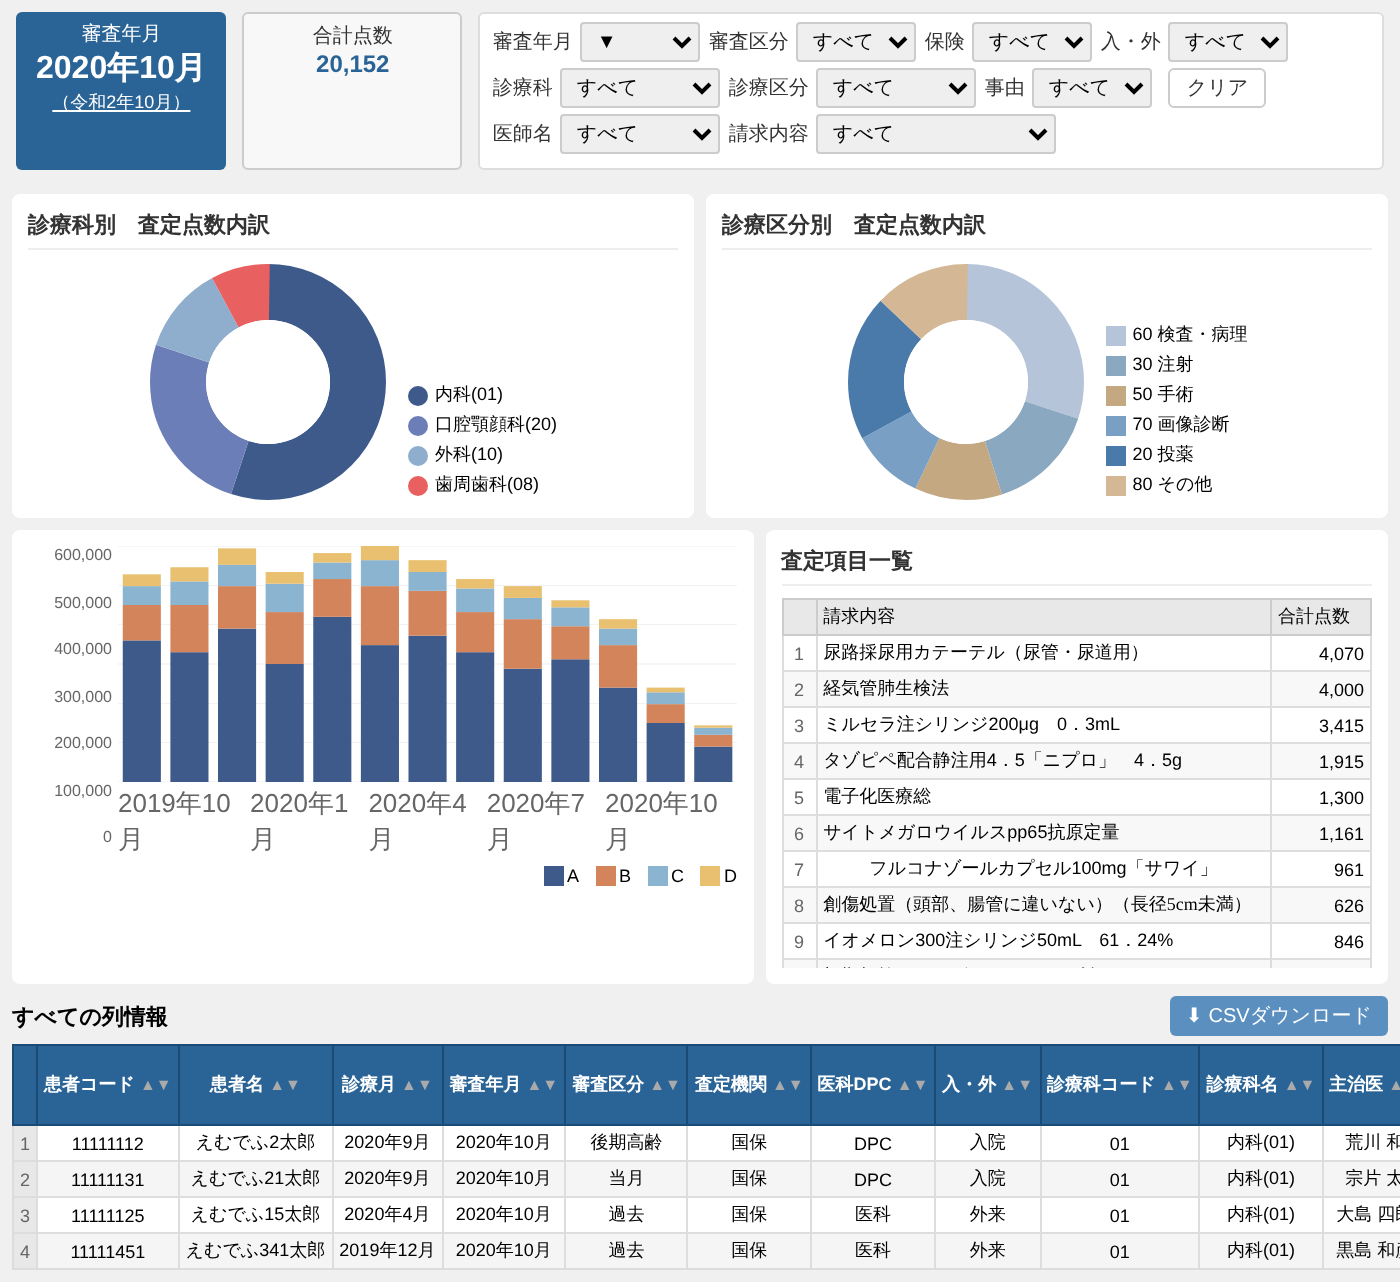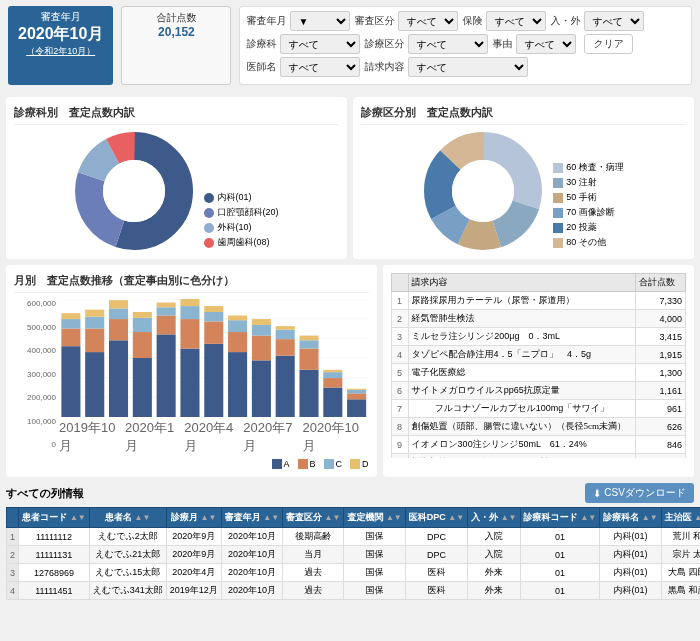--- a/index.html
+++ b/index.html
@@ -47,21 +47,21 @@
     .item-table .num-col { text-align: right; }
     .row-num { color: #666; text-align: center; }
 
     
     .all-records { padding: 0 6px 6px; }
     .all-records-header { display: flex; justify-content: space-between; align-items: center; margin-bottom: 4px; }
     .all-records-title { font-size: 11px; font-weight: bold; }
     .csv-btn { background: #5a8fc0; color: white; border: none; border-radius: 3px; padding: 3px 8px; font-size: 10px; cursor: pointer; display: flex; align-items: center; gap: 3px; }
     
     .records-table { width: 100%; border-collapse: collapse; font-size: 9px; }
-    .records-table th { background: #2a6496; color: white; padding: 3px 3px; text-align: center; border: 1px solid #1a4a76; font-size: 9px; white-space: nowrap; }
+    .records-table th { background: #2a6496; color: white; padding: 13px 3px; text-align: center; border: 1px solid #1a4a76; font-size: 9px; white-space: nowrap; }
     .records-table td { padding: 2px 3px; border: 1px solid #ddd; text-align: center; white-space: nowrap; }
     .records-table tr:nth-child(even) td { background: #f5f5f5; }
     .records-table tr:nth-child(odd) td { background: white; }
     .row-index { background: #e8e8e8 !important; color: #666; width: 18px; }
 
     .sort-icon { font-size: 8px; color: #aaa; }
   </style>
 </head>
 <body>
 
@@ -180,21 +180,20 @@
             <span>80 その他</span>
           </div>
       </div>
     </div>
   </div>
 </div>
 
 <div class="charts-row2">
 
   <div class="chart-card-wide">
-    <div class="chart-title">月別　査定点数推移（査定事由別に色分け）</div>
     <div style="display:flex; height:170px;">
 
       <div style="width:45px; display:flex; flex-direction:column; justify-content:space-between; align-items:flex-end; padding-right:3px; font-size:8px; color:#666; height:150px;">
         <span>600,000</span>
         <span>500,000</span>
         <span>400,000</span>
         <span>300,000</span>
         <span>200,000</span>
         <span>100,000</span>
         <span>0</span>
@@ -301,34 +300,35 @@
           <div class="bar-legend-item">
               <span style="display:inline-block;width:10px;height:10px;background:#e8c070"></span>
               <span>D</span>
             </div>
         </div>
       </div>
     </div>
   </div>
 
   <div class="chart-card-table">
+    <div class="chart-title">査定項目一覧</div>
     <div style="max-height:185px; overflow-y:auto;">
       <table class="item-table">
         <thead>
           <tr>
             <th style="width:16px;"></th>
             <th>請求内容</th>
             <th style="width:50px;">合計点数</th>
           </tr>
         </thead>
         <tbody id="item-table-body">
         <tr>
               <td class="row-num">1</td>
               <td style="max-width:160px;overflow:hidden;text-overflow:ellipsis;white-space:nowrap;">尿路採尿用カテーテル（尿管・尿道用）</td>
-              <td class="num-col">7,330</td>
+              <td class="num-col">4,070</td>
             </tr>
             <tr>
               <td class="row-num">2</td>
               <td style="max-width:160px;overflow:hidden;text-overflow:ellipsis;white-space:nowrap;">経気管肺生検法</td>
               <td class="num-col">4,000</td>
             </tr>
             <tr>
               <td class="row-num">3</td>
               <td style="max-width:160px;overflow:hidden;text-overflow:ellipsis;white-space:nowrap;">ミルセラ注シリンジ200μg　0．3mL</td>
               <td class="num-col">3,415</td>
@@ -423,21 +423,21 @@
     <td>当月</td>
     <td>国保</td>
     <td>DPC</td>
     <td>入院</td>
     <td>01</td>
     <td>内科(01)</td>
     <td>宗片 太</td>
   </tr>
         <tr>
     <td class="row-index">3</td>
-    <td>12768969</td>
+    <td>11111125</td>
     <td>えむでふ15太郎</td>
     <td>2020年4月</td>
     <td>2020年10月</td>
     <td>過去</td>
     <td>国保</td>
     <td>医科</td>
     <td>外来</td>
     <td>01</td>
     <td>内科(01)</td>
     <td>大島 四郎</td>

